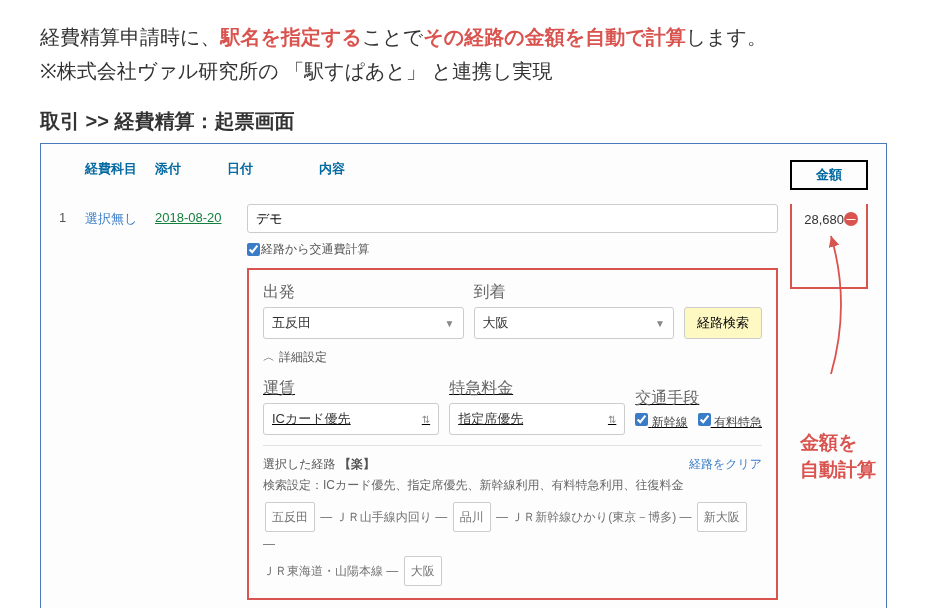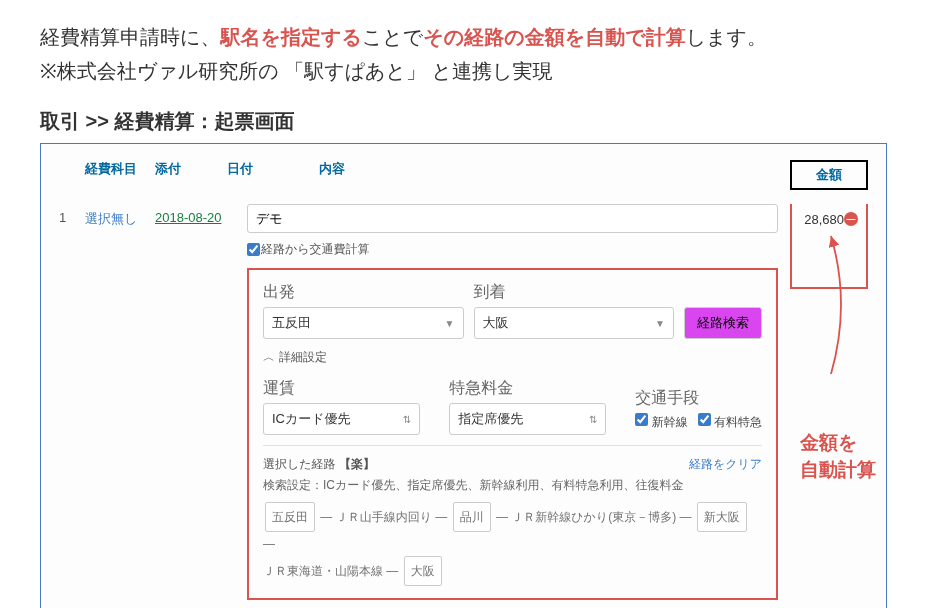--- a/index.html
+++ b/index.html
@@ -23,23 +23,23 @@
     .content-main { flex: 1; }
     .text-input { width: 100%; border: 1px solid #ccc; border-radius: 3px; padding: 6px 8px; font-size: 13px; }
     .checkbox-line { margin-top: 8px; font-size: 12px; color: #555; display:flex; align-items:center; gap:1px; }
     .checkbox-line input { accent-color: #3a7cc7; }
     .route-box { border: 2px solid #d9534f; margin-top: 10px; padding: 12px 14px; position:relative; }
     .rb-row { display: flex; gap: 10px; align-items: flex-end; margin-bottom: 10px; }
     .rb-field { flex:1; }
     .rb-label { font-size: 16px; color: #666; margin-bottom: 4px; display:block; }
     .select-like { width: 100%; border: 1px solid #ccc; border-radius: 3px; padding: 6px 8px; font-size: 13px; background:#fff; display:flex; justify-content:space-between; align-items:center; color:#333;}
     .caret { color:#888; font-size:10px; }
-    .btn-search { border:1px solid #ccc; background:#d946ef; border-radius:3px; padding:6px 12px; font-size:13px; white-space:nowrap; }
+    .btn-search { border:1px solid #ccc; background:#fef9c3; border-radius:3px; padding:6px 12px; font-size:13px; white-space:nowrap; }
     .detail-toggle { font-size:12px; color:#555; margin:4px 0 12px; display:flex; align-items:center; gap:4px;}
-    .fare-row { display:flex; gap:29px; align-items:flex-end; margin-bottom:10px;}
+    .fare-row { display:flex; gap:10px; align-items:flex-end; margin-bottom:10px;text-decoration:underline;}
     .fare-field { flex:1; }
     .transport-opts { display:flex; gap:10px; align-items:center; font-size:12px; color:#444; padding-bottom:4px;}
     .transport-opts input { accent-color:#3a7cc7; }
     .divider-h { border-top:1px solid #e2e2e2; margin:10px 0; }
     .selected-route-head { display:flex; justify-content:space-between; font-size:12px; color:#555; margin-bottom:4px; align-items:center;}
     .route-clear { color:#3a7cc7; font-size:12px; }
     .search-settings { font-size:12px; color:#666; margin-bottom:8px;}
     .route-path { font-size:12px; color:#737373; line-height:2; }
     .station { border:1px solid #ccc; padding:2px 6px; border-radius:2px; display:inline-block; background:#fff; margin:0 2px;}
     .amount-cell { width:78px; text-align:right; border:2px solid #d9534f; border-top:none; padding:8px 8px 60px; margin-left:12px; display:flex; justify-content:flex-end; align-items:flex-start; position:relative;}

